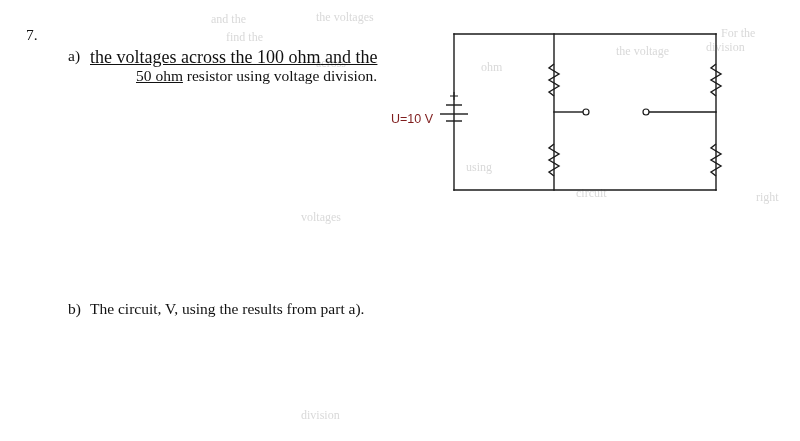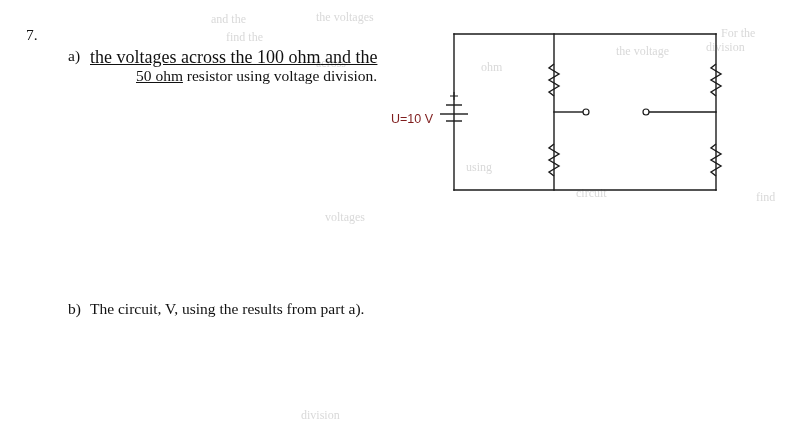--- a/index.html
+++ b/index.html
@@ -121,22 +121,22 @@
     <div class="ghost" style="left:195px;top:12px;">and the</div>
     <div class="ghost" style="left:300px;top:10px;">the voltages</div>
     <div class="ghost" style="left:705px;top:26px;font-family:Liberation Serif, serif;">For the</div>
     <div class="ghost" style="left:210px;top:30px;">find the</div>
     <div class="ghost" style="left:690px;top:40px;">division</div>
     <div class="ghost" style="left:600px;top:44px;">the voltage</div>
     <div class="ghost" style="left:300px;top:56px;">across</div>
     <div class="ghost" style="left:465px;top:60px;">ohm</div>
     <div class="ghost" style="left:450px;top:160px;">using</div>
     <div class="ghost" style="left:560px;top:186px;">circuit</div>
-    <div class="ghost" style="left:740px;top:190px;">find</div>
-    <div class="ghost" style="left:285px;top:210px;margin-left:24px;">voltages</div>
+    <div class="ghost" style="left:740px;top:190px;">right</div>
+    <div class="ghost" style="left:285px;top:210px;">voltages</div>
     <div class="ghost" style="left:285px;top:408px;">division</div>
   </div>
 
   <div class="q-number">7.</div>
 
   <div class="part-a-label">a)</div>
   <div class="part-a-line1">
     <span>the voltages across the </span><span class="u-underline">100 ohm</span><span> and the</span>
   </div>
   <div class="part-a-line2">

